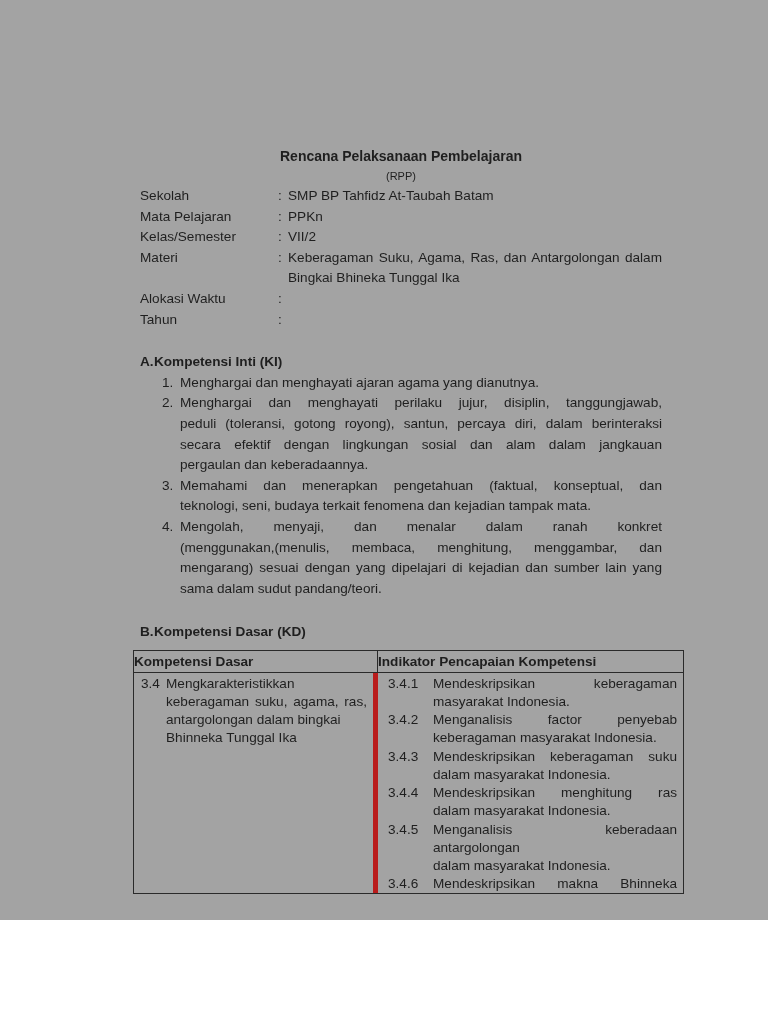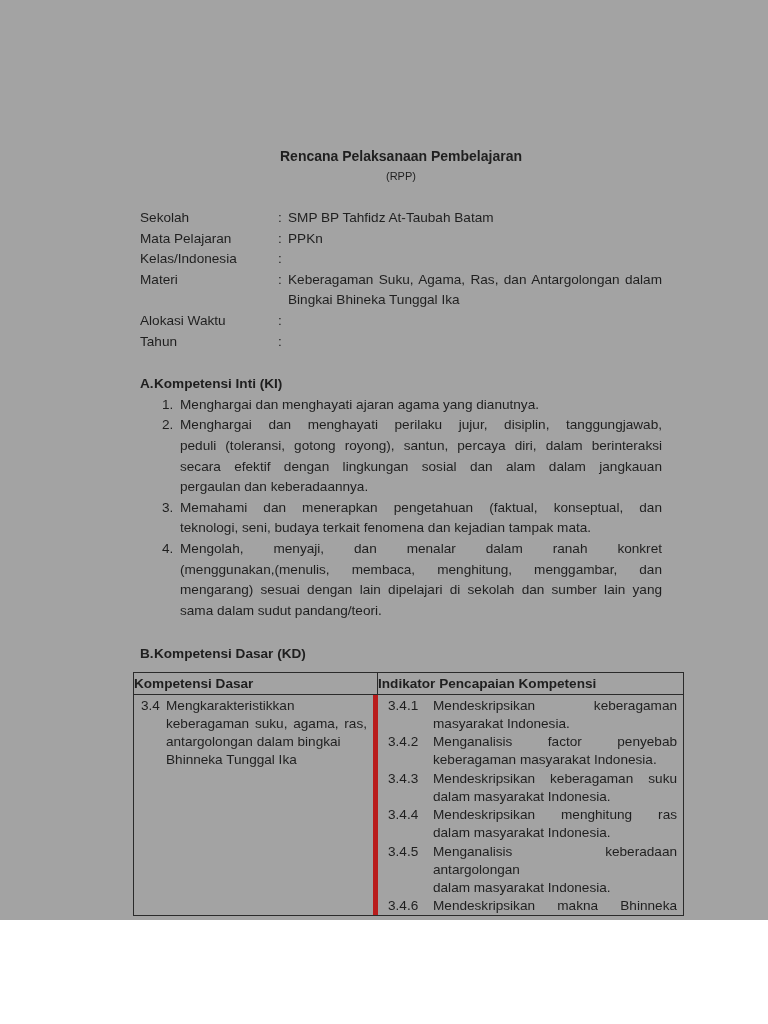--- a/index.html
+++ b/index.html
@@ -17,21 +17,21 @@
   .content {
     position: absolute;
     left: 140px;
     top: 146px;
     width: 522px;
   }
   .title-block { text-align: center; }
   .doc-title { font-weight: bold; font-size: 14px; line-height: 20px; }
   .doc-subtitle { font-size: 11px; line-height: 20px; }
 
-  .meta { margin-top: 22px; }
+  .meta { }
   .meta-row { display: flex; }
   .meta-label { width: 138px; flex: none; line-height: 20.6px; }
   .meta-colon { width: 10px; flex: none; line-height: 20.6px; }
   .meta-value { flex: 1; }
 
   .line { line-height: 20.6px; }
   .line.j { text-align: justify; text-align-last: justify; }
 
   .section-heading { display: flex; font-weight: bold; line-height: 20.6px; }
   .mt-a { margin-top: 22px; }
@@ -81,22 +81,25 @@
         </div>
       </div>
       <div class="meta-row">
         <span class="meta-label">Mata Pelajaran</span>
         <span class="meta-colon">:</span>
         <div class="meta-value">
           <div class="line">PPKn</div>
         </div>
       </div>
       <div class="meta-row">
-        <span class="meta-label">Kelas/Indonesia</span>
-        <span class="meta-colon">:</span>
+        <span class="meta-label">Kelas/Semester</span>
+        <span class="meta-colon">:</span>
+        <div class="meta-value">
+          <div class="line">VII/2</div>
+        </div>
       </div>
       <div class="meta-row">
         <span class="meta-label">Materi</span>
         <span class="meta-colon">:</span>
         <div class="meta-value">
           <div class="line j">Keberagaman Suku, Agama, Ras, dan Antargolongan dalam</div>
           <div class="line">Bingkai Bhineka Tunggal Ika</div>
         </div>
       </div>
       <div class="meta-row">
@@ -128,21 +131,21 @@
       </div>
       <div class="ki-item">
         <span class="ki-num">3.</span>
         <div class="line j">Memahami dan menerapkan pengetahuan (faktual, konseptual, dan</div>
         <div class="line">teknologi, seni, budaya terkait fenomena dan kejadian tampak mata.</div>
       </div>
       <div class="ki-item">
         <span class="ki-num">4.</span>
         <div class="line j">Mengolah, menyaji, dan menalar dalam ranah konkret</div>
         <div class="line j">(menggunakan,(menulis, membaca, menghitung, menggambar, dan</div>
-        <div class="line j">mengarang) sesuai dengan lain dipelajari di sekolah dan sumber lain yang</div>
+        <div class="line j">mengarang) sesuai dengan yang dipelajari di kejadian dan sumber lain yang</div>
         <div class="line">sama dalam sudut pandang/teori.</div>
       </div>
     </div>
 
     <div class="section-heading mt-b">
       <span class="heading-letter">B.</span>
       <span>Kompetensi Dasar (KD)</span>
     </div>
 
     <div class="kd-table">

